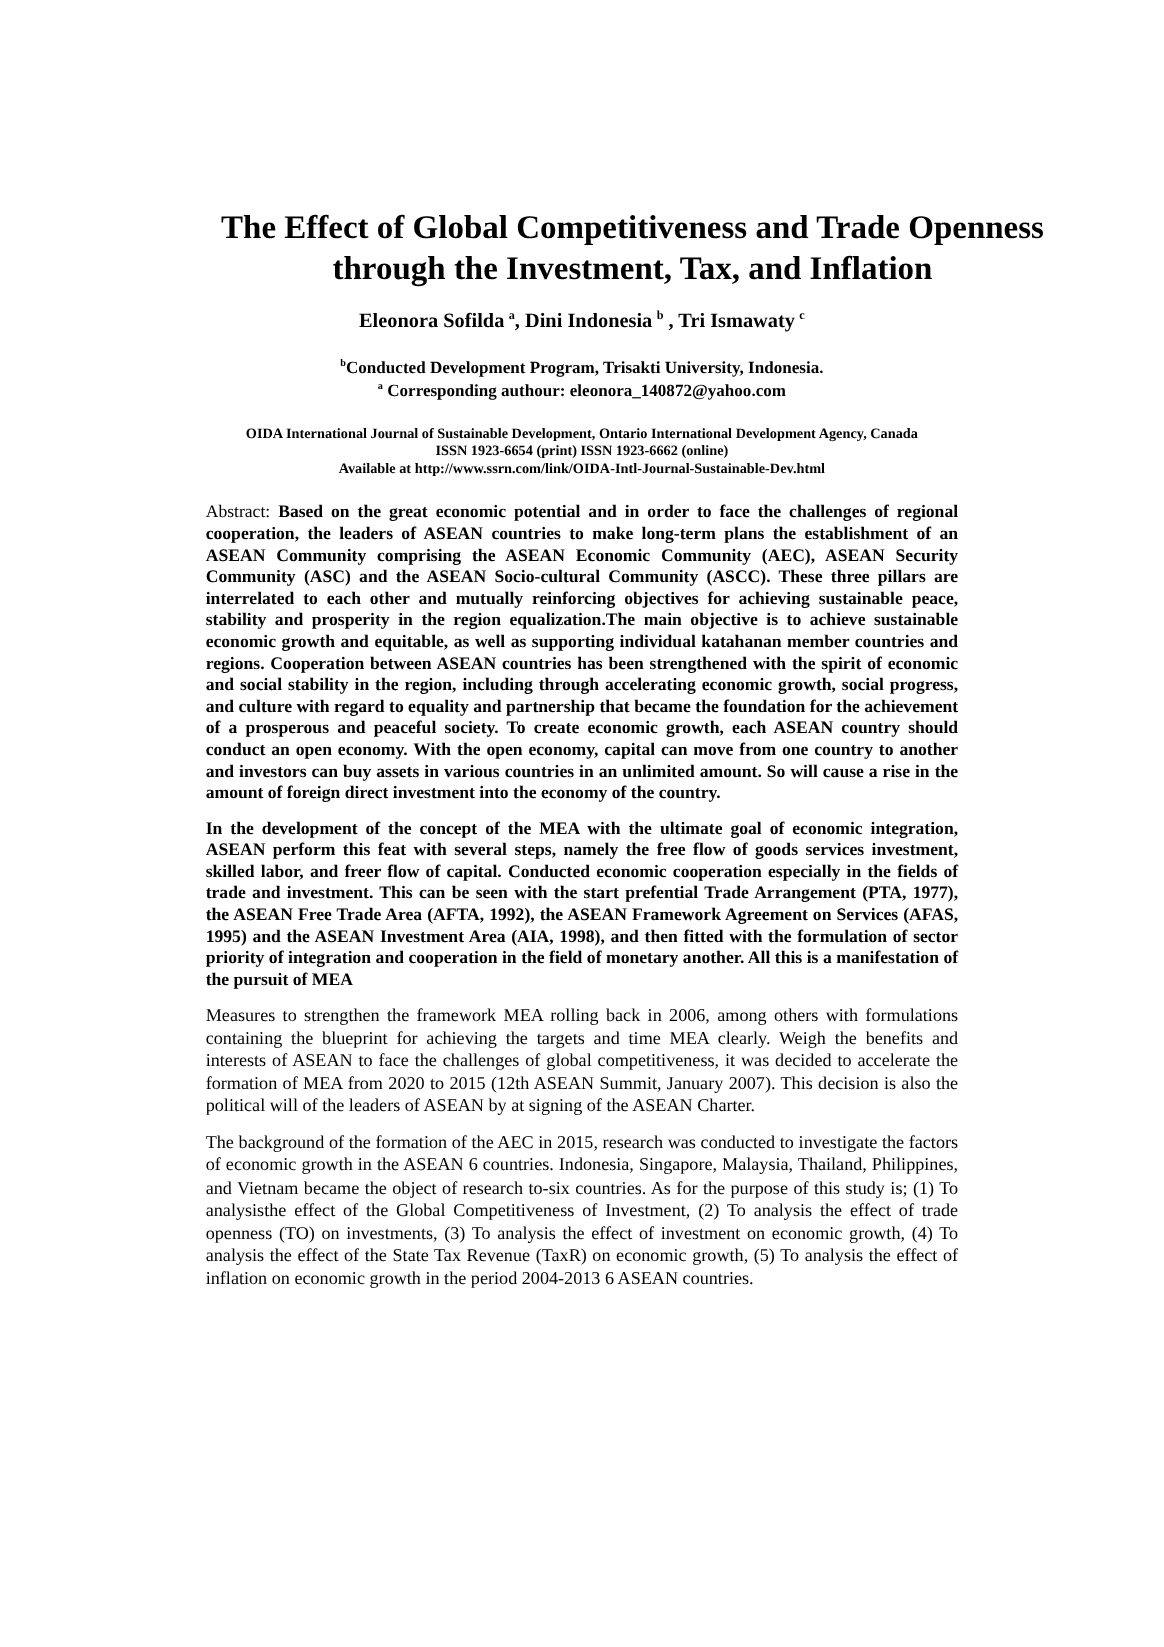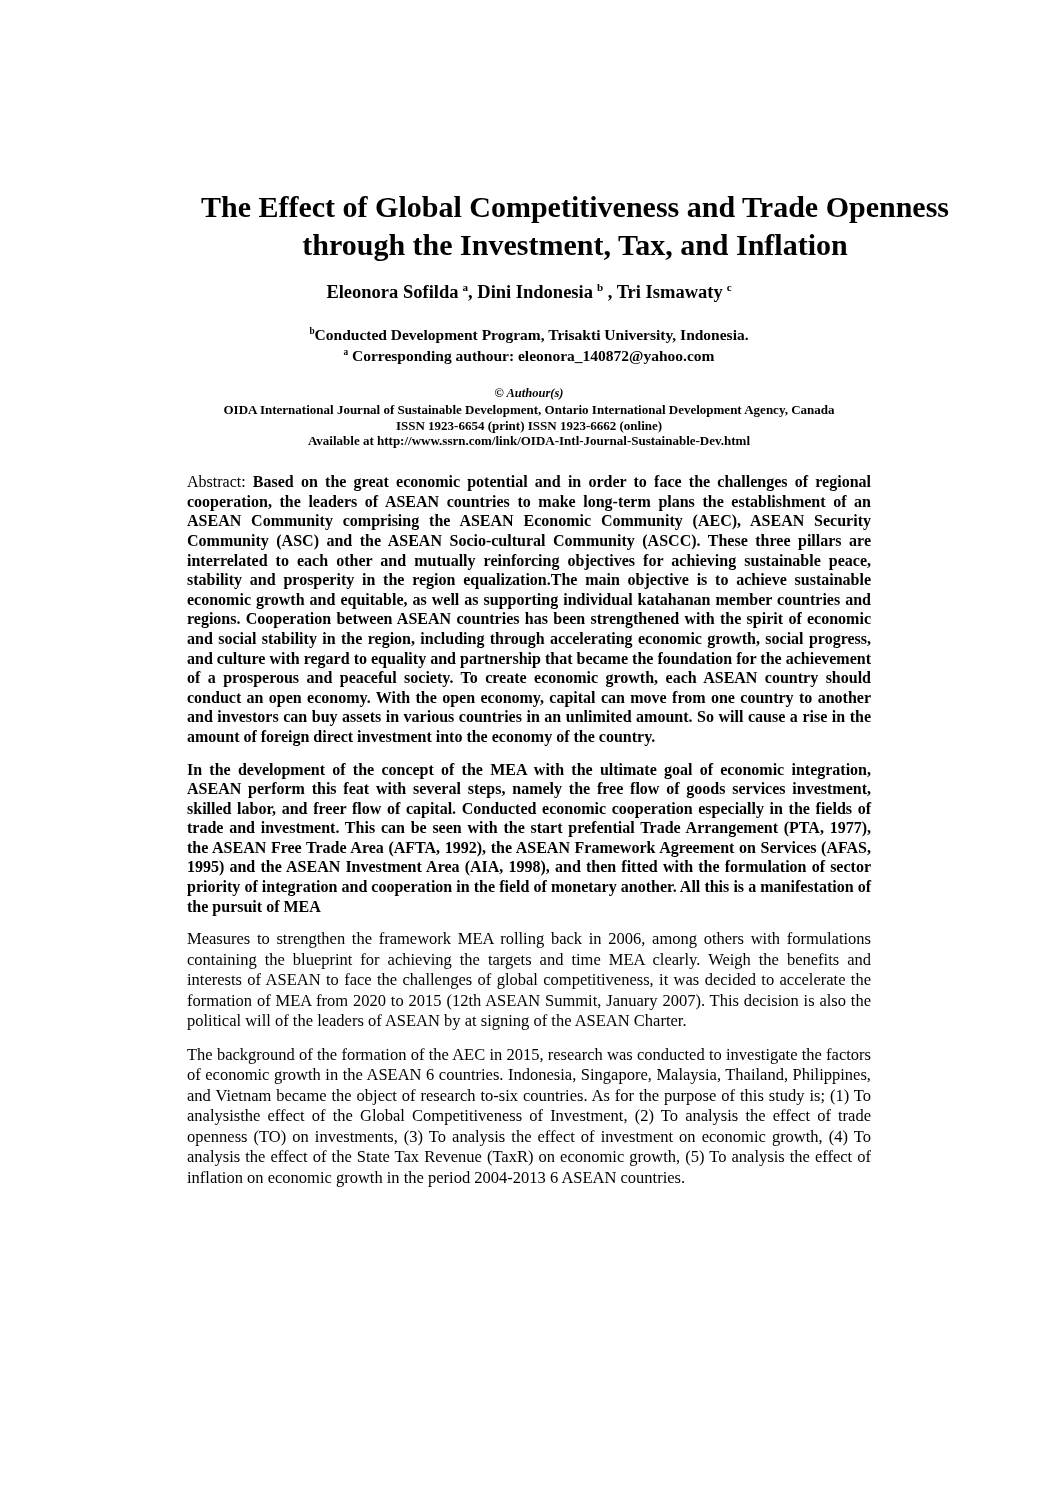--- a/index.html
+++ b/index.html
@@ -92,21 +92,20 @@
 <div class="page">
 
   <div class="authors-line"><span>Eleonora Sofilda</span><sup>a</sup><span>, </span><span>Dini Indonesia</span><sup>b</sup><span> , </span><span>Tri Ismawaty</span><sup>c</sup></div>
 
   <div class="affiliations">
     <div><sup>b</sup><span>Conducted Development Program, Trisakti University, Indonesia.</span></div>
     <div><sup>a</sup><span> Corresponding authour: eleonora_140872@yahoo.com</span></div>
   </div>
 
   <div class="journal-block">
-    <div class="journal-copyright">© Authour(s)</div>
     <div>OIDA International Journal of Sustainable Development, Ontario International Development Agency, Canada</div>
     <div>ISSN 1923-6654 (print) ISSN 1923-6662 (online)</div>
     <div>Available at http://www.ssrn.com/link/OIDA-Intl-Journal-Sustainable-Dev.html</div>
   </div>
 
   <div class="body-text">
     <p class="para para-bold"><span class="abstract-label">Abstract:</span><span> Based on the great economic potential and in order to face the challenges of regional cooperation, the leaders of ASEAN countries to make long-term plans the establishment of an ASEAN Community comprising the ASEAN Economic Community (AEC), ASEAN Security Community (ASC) and the ASEAN Socio-cultural Community (ASCC). These three pillars are interrelated to each other and mutually reinforcing objectives for achieving sustainable peace, stability and prosperity in the region equalization.The main objective is to achieve sustainable economic growth and equitable, as well as supporting individual katahanan member countries and regions. Cooperation between ASEAN countries has been strengthened with the spirit of economic and social stability in the region, including through accelerating economic growth, social progress, and culture with regard to equality and partnership that became the foundation for the achievement of a prosperous and peaceful society. To create economic growth, each ASEAN country should conduct an open economy. With the open economy, capital can move from one country to another and investors can buy assets in various countries in an unlimited amount. So will cause a rise in the amount of foreign direct investment into the economy of the country.</span></p>
     <p class="para para-bold">In the development of the concept of the MEA with the ultimate goal of economic integration, ASEAN perform this feat with several steps, namely the free flow of goods services investment, skilled labor, and freer flow of capital. Conducted economic cooperation especially in the fields of trade and investment. This can be seen with the start prefential Trade Arrangement (PTA, 1977), the ASEAN Free Trade Area (AFTA, 1992), the ASEAN Framework Agreement on Services (AFAS, 1995) and the ASEAN Investment Area (AIA, 1998), and then fitted with the formulation of sector priority of integration and cooperation in the field of monetary another. All this is a manifestation of the pursuit of MEA</p>
     <p class="para para-regular">Measures to strengthen the framework MEA rolling back in 2006, among others with formulations containing the blueprint for achieving the targets and time MEA clearly. Weigh the benefits and interests of ASEAN to face the challenges of global competitiveness, it was decided to accelerate the formation of MEA from 2020 to 2015 (12th ASEAN Summit, January 2007). This decision is also the political will of the leaders of ASEAN by at signing of the ASEAN Charter.</p>
     <p class="para para-regular">The background of the formation of the AEC in 2015, research was conducted to investigate the factors of economic growth in the ASEAN 6 countries. Indonesia, Singapore, Malaysia, Thailand, Philippines, and Vietnam became the object of research to-six countries. As for the purpose of this study is; (1) To analysisthe effect of the Global Competitiveness of Investment, (2) To analysis the effect of trade openness (TO) on investments, (3) To analysis the effect of investment on economic growth, (4) To analysis the effect of the State Tax Revenue (TaxR) on economic growth, (5) To analysis the effect of inflation on economic growth in the period 2004-2013 6 ASEAN countries.</p>

